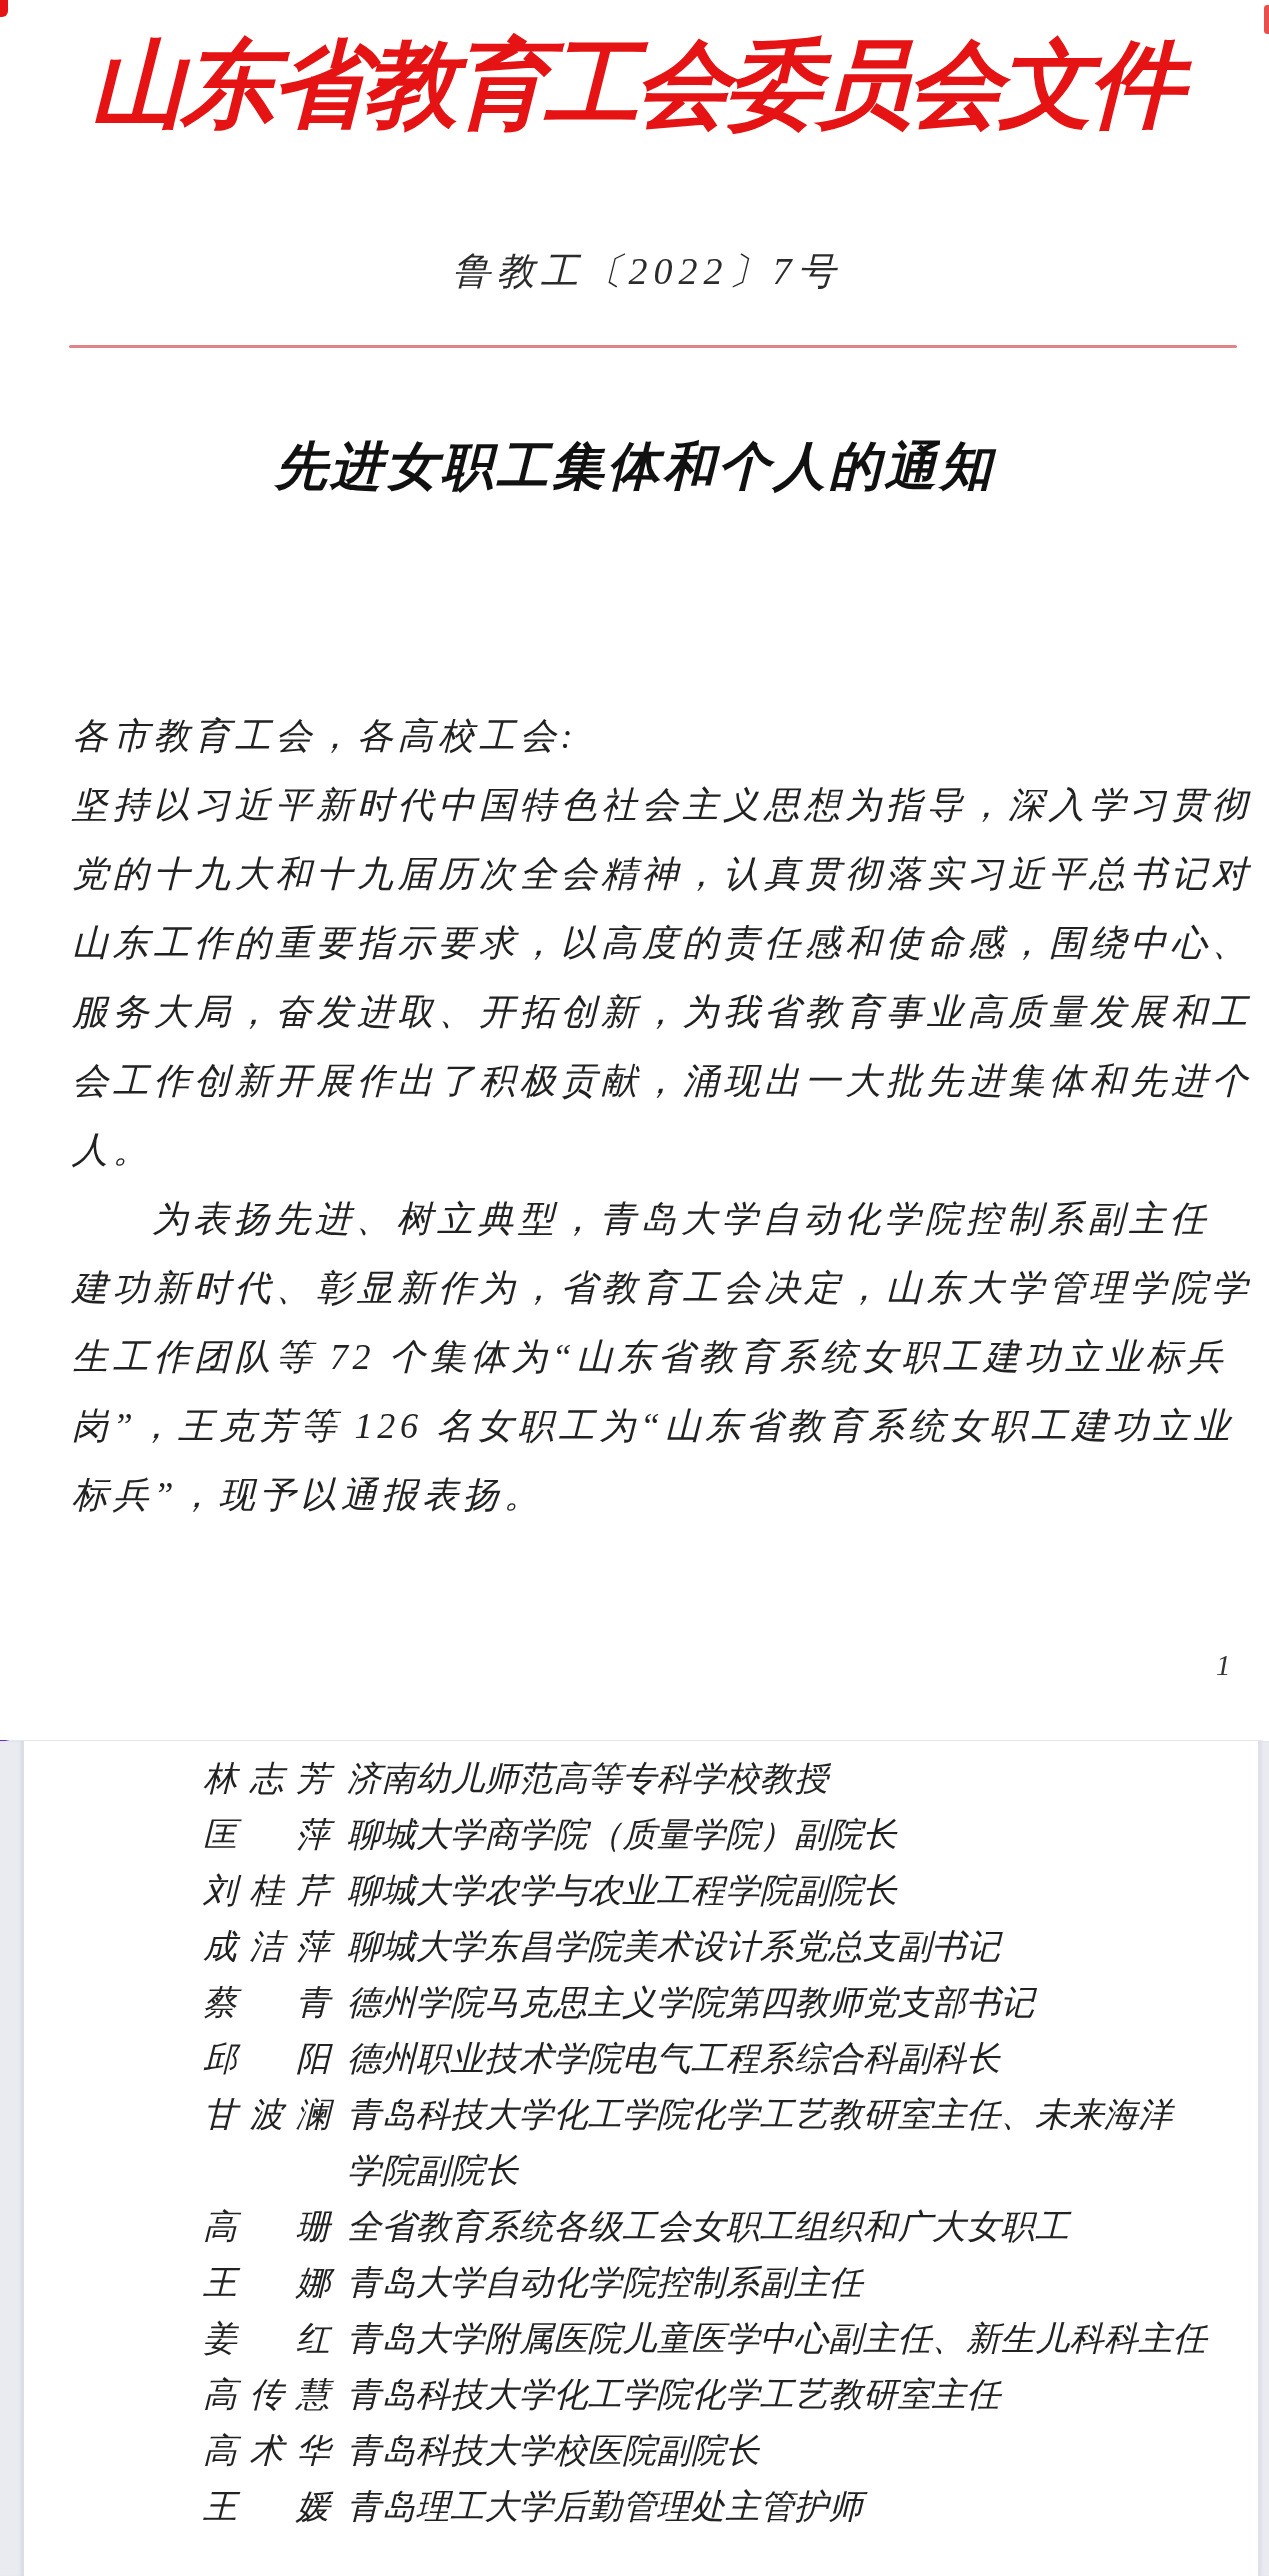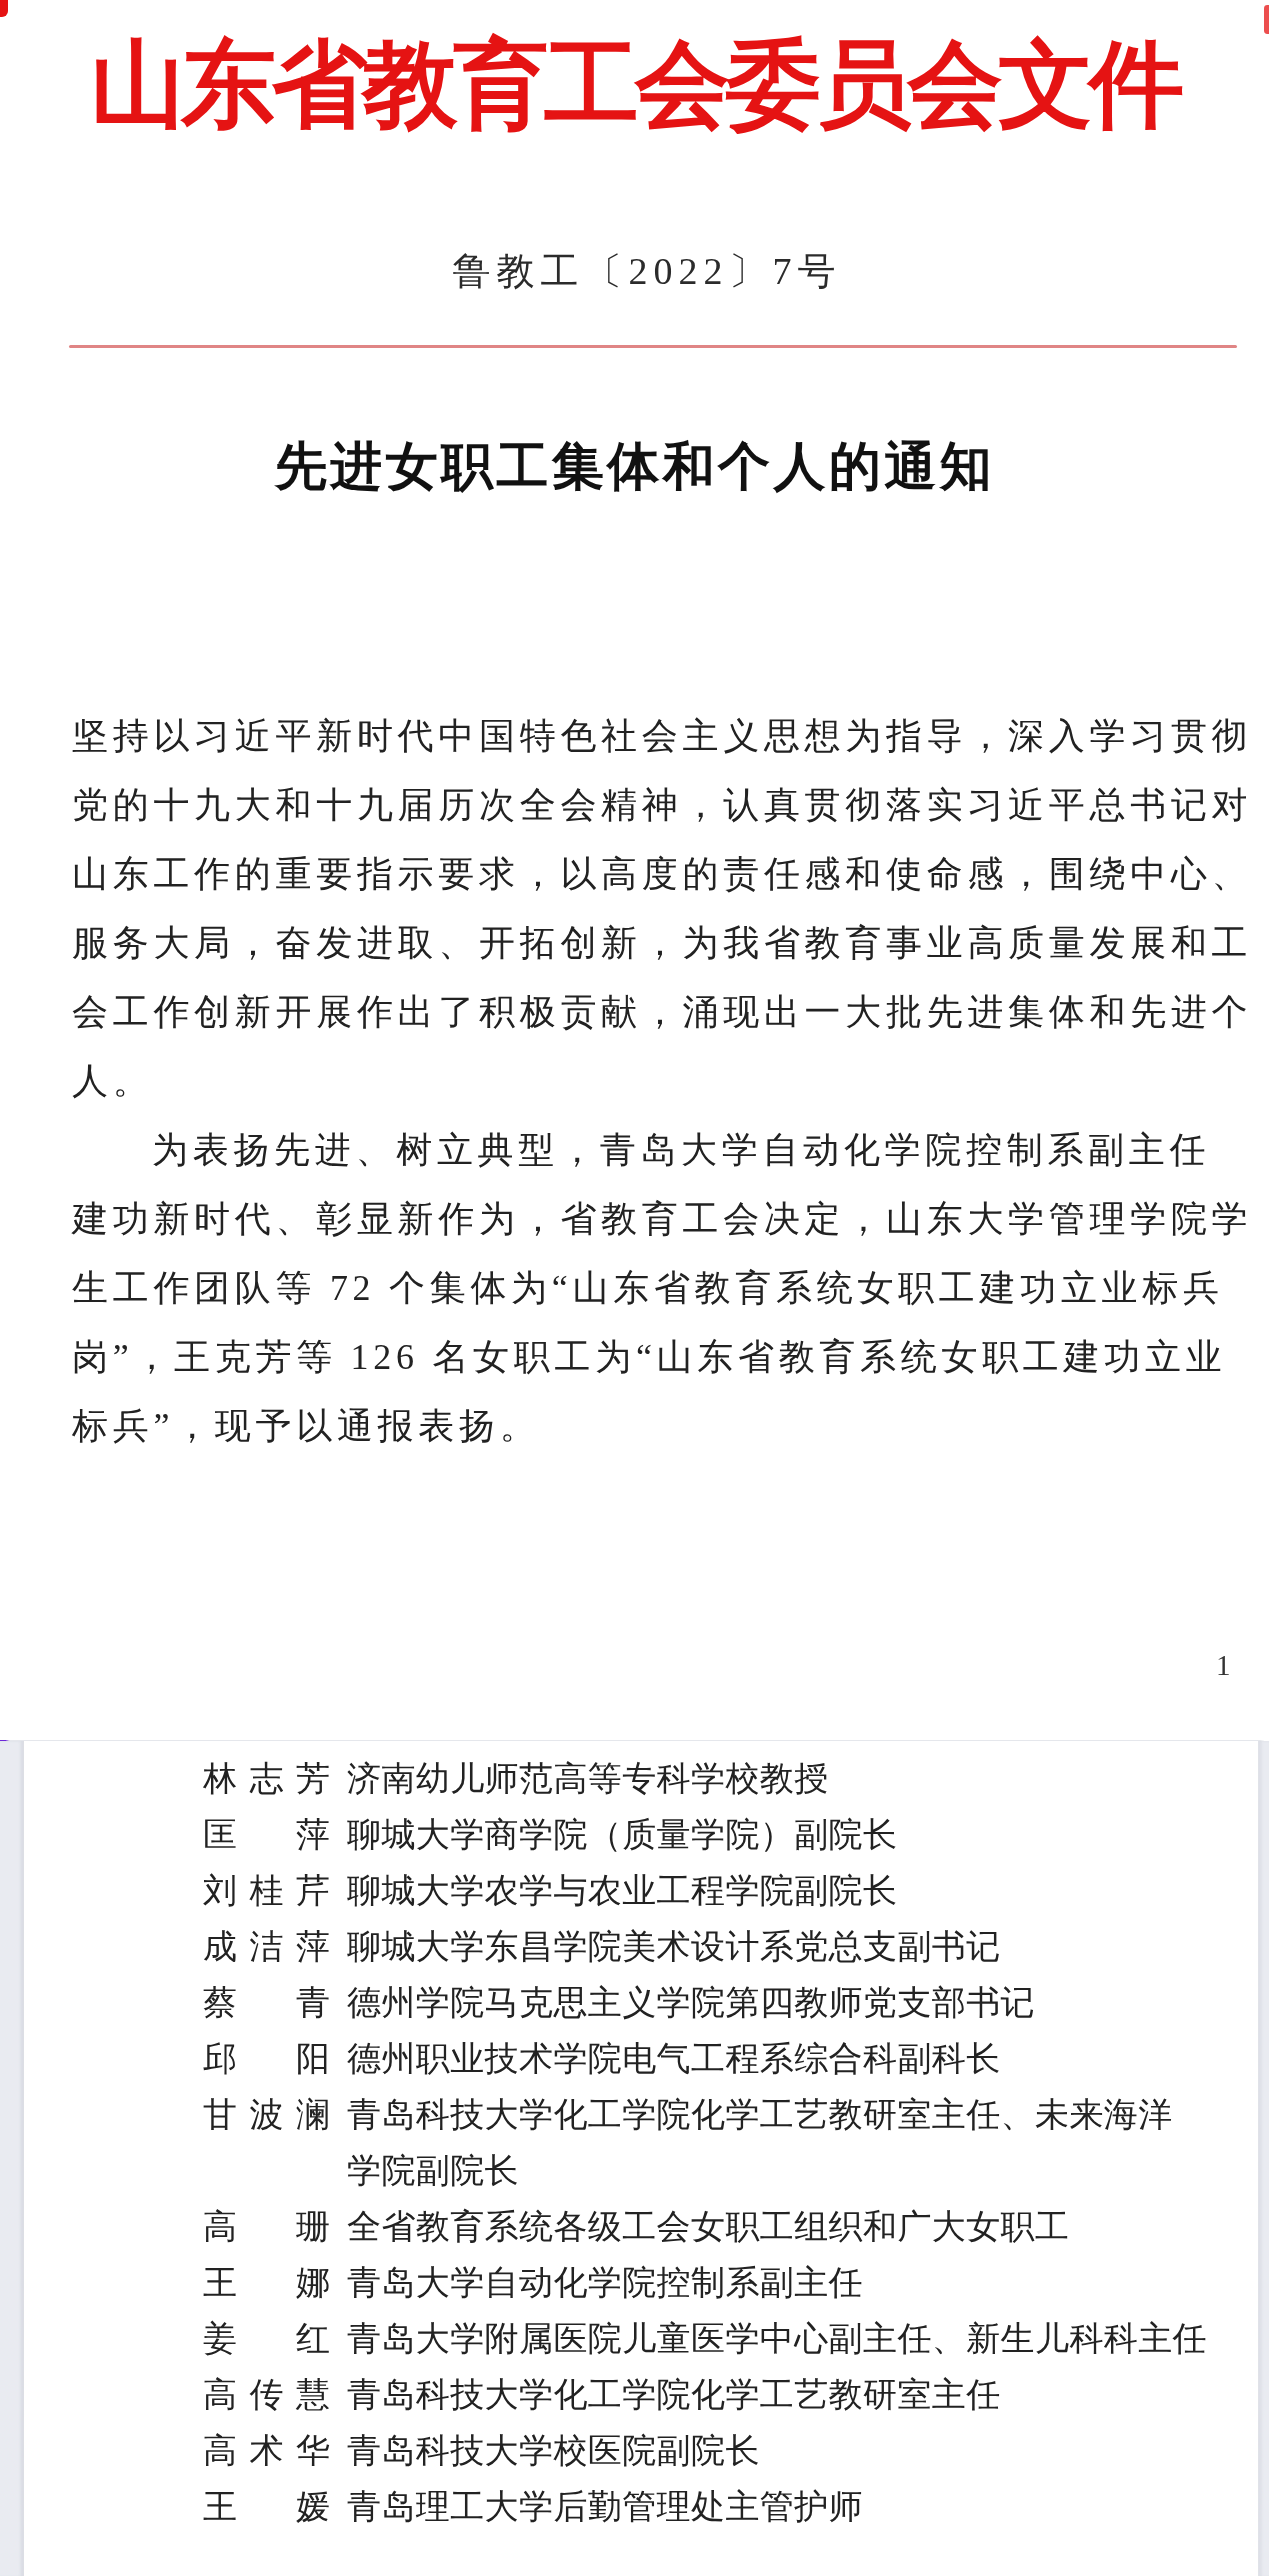--- a/index.html
+++ b/index.html
@@ -10,20 +10,21 @@
     background: #ffffff;
     overflow: hidden;
     font-family: "Liberation Serif", serif;
     color: #1a1a1a;
   }
   .canvas {
     position: relative;
     width: 1064px;
     height: 2576px;
     background: #6d28d9;
+    font-style: italic;
   }
   .page { position: absolute; left: 0; width: 1270px; background: #ffffff; }
   .page1 { top: 0; height: 1740px; }
   .page2 { top: 1740px; height: 836px; border-top: 1.7px solid #e5e7ec; border-radius: 10px; }
 
   
   .corner-mark { position: absolute; background: var(--header-red, #e51313); }
   .corner-mark.tl { left: 0; top: 0; width: 7.6px; height: 17px; border-radius: 0 0 6px 0; }
   .corner-mark.tr { right: 0; top: 5.1px; width: 6px; height: 29px; opacity: 0.75; border-radius: 3.4px 0 0 3.4px; }
 
@@ -120,20 +121,21 @@
 
     <div class="doc-number">鲁教工〔2022〕7号</div>
 
     <div class="red-rule"></div>
 
     <div class="doc-title">
       <div>先进女职工集体和个人的通知</div>
     </div>
 
     <div class="body-text">
+        <div class="body-line">各市教育工会，各高校工会:</div>
         <div class="body-line">坚持以习近平新时代中国特色社会主义思想为指导，深入学习贯彻</div>
         <div class="body-line">党的十九大和十九届历次全会精神，认真贯彻落实习近平总书记对</div>
         <div class="body-line">山东工作的重要指示要求，以高度的责任感和使命感，围绕中心、</div>
         <div class="body-line">服务大局，奋发进取、开拓创新，为我省教育事业高质量发展和工</div>
         <div class="body-line">会工作创新开展作出了积极贡献，涌现出一大批先进集体和先进个</div>
         <div class="body-line">人。</div>
         <div class="body-line indent">为表扬先进、树立典型，青岛大学自动化学院控制系副主任</div>
         <div class="body-line">建功新时代、彰显新作为，省教育工会决定，山东大学管理学院学</div>
         <div class="body-line">生工作团队等 72 个集体为“山东省教育系统女职工建功立业标兵</div>
         <div class="body-line">岗”，王克芳等 126 名女职工为“山东省教育系统女职工建功立业</div>

